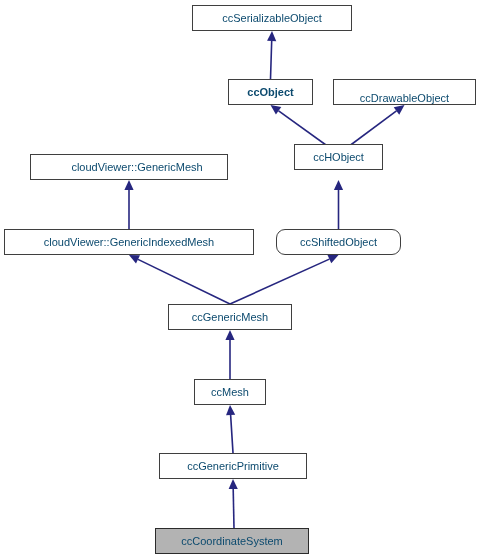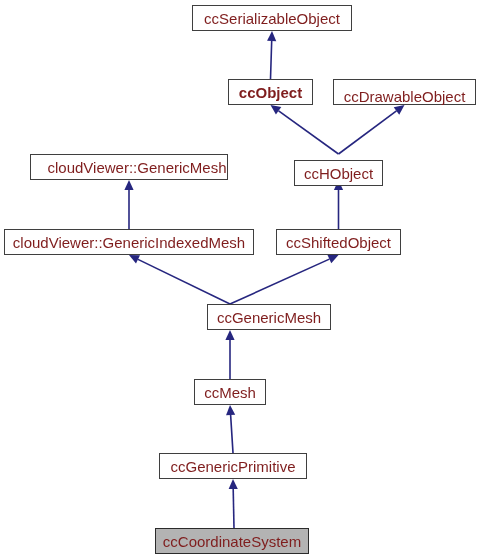--- a/index.html
+++ b/index.html
@@ -21,22 +21,22 @@
     top: 0;
     width: 480px;
     height: 560px;
     pointer-events: none;
   }
   .node {
     position: absolute;
     box-sizing: border-box;
     border: 1px solid #3f3f3f;
     background: #ffffff;
-    color: #7f1d1d;
-    font-size: 15px;
+    color: #0c4a6e;
+    font-size: 11px;
     line-height: 1;
     display: flex;
     align-items: center;
     justify-content: center;
     white-space: nowrap;
     letter-spacing: 0px;
     z-index: 2;
   }
   .node.highlight {
     background: #b3b3b3;
@@ -98,30 +98,30 @@
       </div>
       <div class="node" style="left: 228px; top: 79px; width: 85px; height: 26px; font-weight: bold;">
         <span class="label">ccObject</span>
       </div>
       <div class="node" style="left: 333px; top: 79px; width: 143px; height: 26px; align-items: flex-end;">
         <span class="label">ccDrawableObject</span>
       </div>
       <div class="node" style="left: 30px; top: 154px; width: 198px; height: 26px; padding-left: 16px;">
         <span class="label">cloudViewer::GenericMesh</span>
       </div>
-      <div class="node" style="left: 294px; top: 160px; width: 89px; height: 26px;">
+      <div class="node" style="left: 294px; top: 144px; width: 89px; height: 26px;">
         <span class="label">ccHObject</span>
       </div>
       <div class="node" style="left: 4px; top: 229px; width: 250px; height: 26px;">
         <span class="label">cloudViewer::GenericIndexedMesh</span>
       </div>
-      <div class="node" style="left: 276px; top: 229px; width: 125px; height: 26px;">
+      <div class="node" style="left: 276px; top: 229px; width: 125px; height: 26px; border-radius: 9px;">
         <span class="label">ccShiftedObject</span>
       </div>
-      <div class="node" style="left: 168px; top: 304px; width: 124px; height: 26px; margin-left: 39px;">
+      <div class="node" style="left: 168px; top: 304px; width: 124px; height: 26px;">
         <span class="label">ccGenericMesh</span>
       </div>
       <div class="node" style="left: 194px; top: 379px; width: 72px; height: 26px;">
         <span class="label">ccMesh</span>
       </div>
       <div class="node" style="left: 159px; top: 453px; width: 148px; height: 26px; justify-content: center;">
         <span class="label">ccGenericPrimitive</span>
       </div>
       <div class="node highlight" style="left: 155px; top: 528px; width: 154px; height: 26px;">
         <span class="label">ccCoordinateSystem</span>

